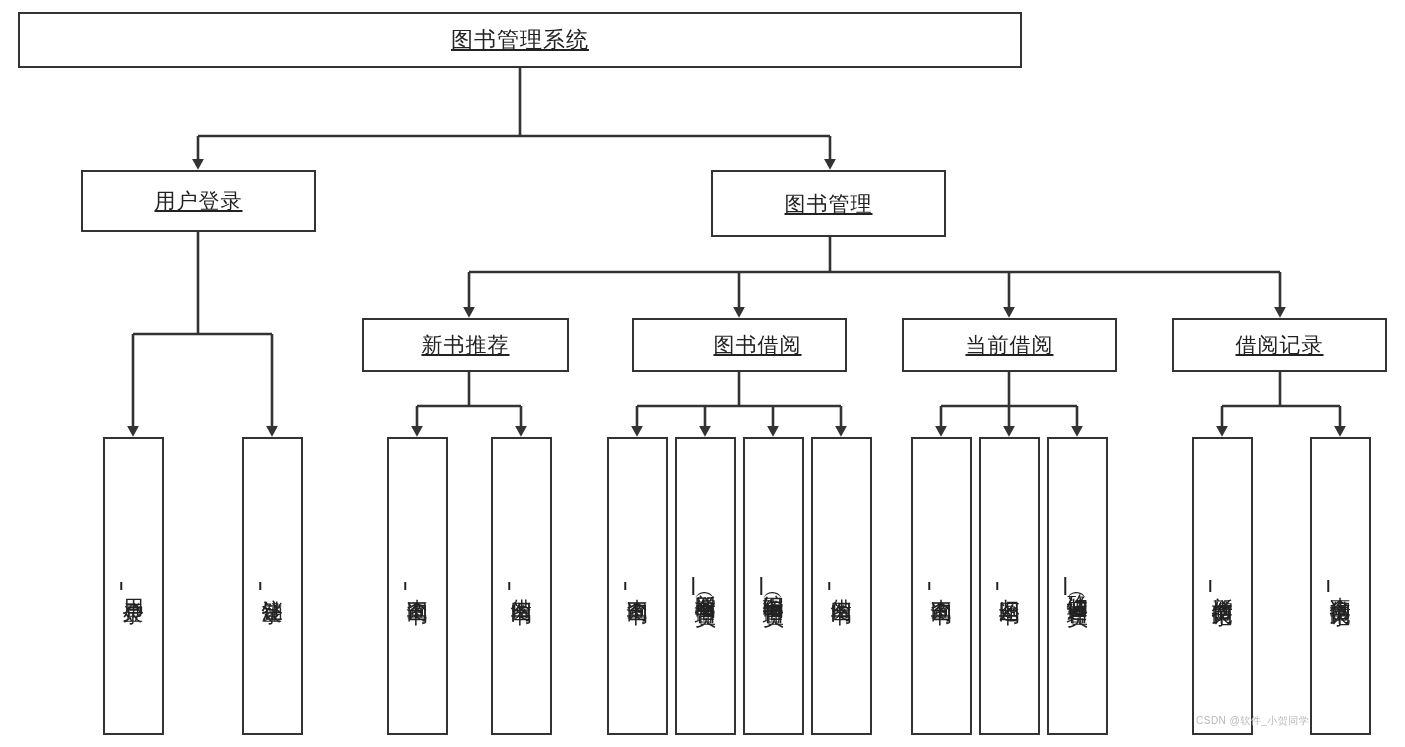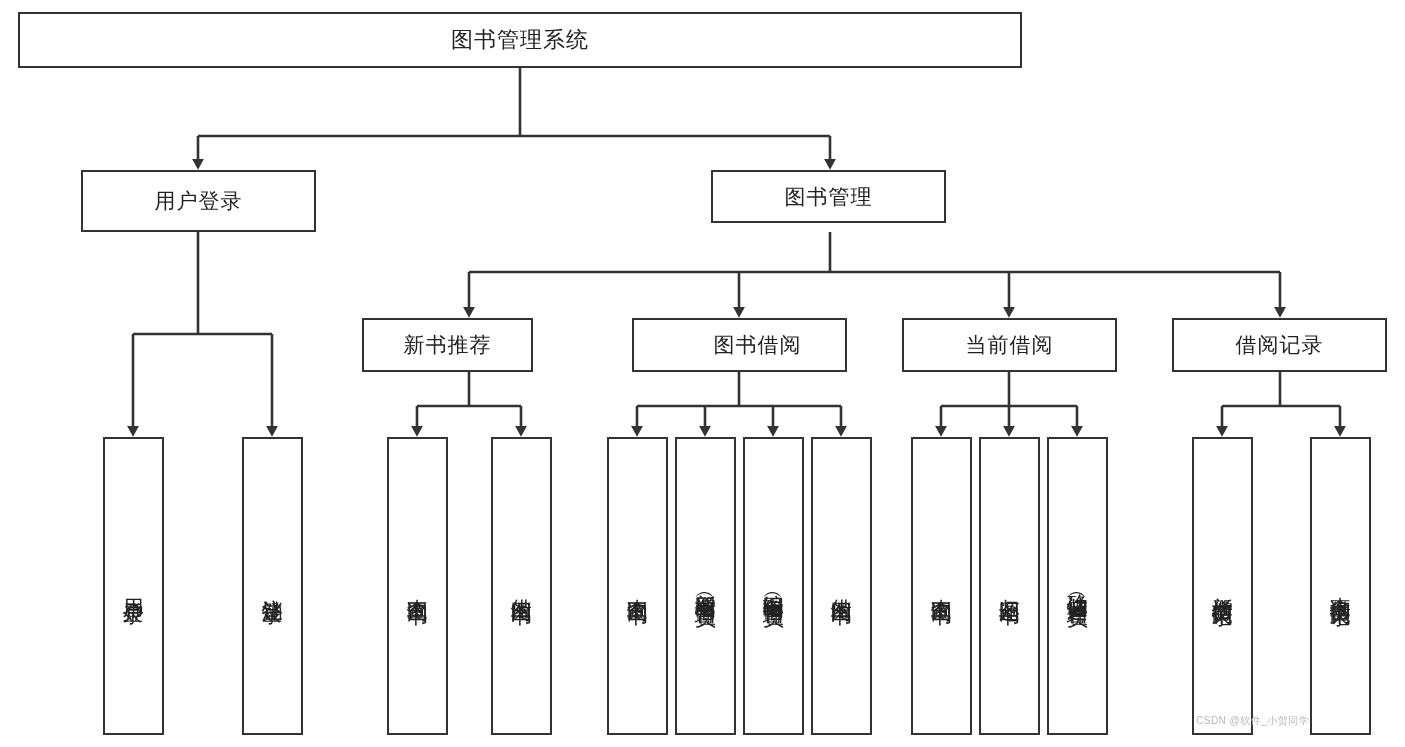--- a/index.html
+++ b/index.html
@@ -8,20 +8,21 @@
     font-family:"Liberation Sans","DejaVu Sans",sans-serif;
     overflow:hidden;position:relative;
   }
   #stage{position:absolute;left:0;top:0;width:1405px;height:747px;}
   #edges{position:absolute;left:0;top:0;width:1405px;height:747px;}
   .node{
     position:absolute;box-sizing:border-box;
     border:2.5px solid #333333;background:#ffffff;
     display:flex;align-items:center;justify-content:center;
     color:#222222;
+    text-decoration:underline;
   }
   .node.h{font-size:21px;letter-spacing:1px;}
   .node.v{
     writing-mode:vertical-rl;text-orientation:upright;
     font-size:21px;line-height:1.12;letter-spacing:2px;
     padding:6px 0;white-space:pre-line;
   }
   .node.root{font-size:22px;}
   #watermark{
     position:absolute;left:1196px;top:714px;
@@ -80,23 +81,23 @@
       <path d="M1280,372 L1280,406"></path>
       <path d="M1222,406 L1340,406"></path>
       <path d="M1222,406 L1222,427" marker-end="url(#ah)"></path>
       <path d="M1340,406 L1340,427" marker-end="url(#ah)"></path>
     </g>
   </svg>
 
   <div class="node h root" style="left:18px;top:12px;width:1004px;height:56px;">图书管理系统</div>
 
   <div class="node h" style="left:81px;top:170px;width:235px;height:62px;">用户登录</div>
-  <div class="node h" style="left:711px;top:170px;width:235px;height:53px;">图书管理</div>
+  <div class="node h" style="left:711px;top:170px;width:235px;height:67px;">图书管理</div>
 
-  <div class="node h" style="left:362px;top:318px;width:171px;height:54px;">新书推荐</div>
+  <div class="node h" style="left:362px;top:318px;width:207px;height:54px;">新书推荐</div>
   <div class="node h" style="left:632px;top:318px;width:215px;height:54px;padding-left:36px;">图书借阅</div>
   <div class="node h" style="left:1172px;top:318px;width:215px;height:54px;">借阅记录</div>
   <div class="node h" style="left:902px;top:318px;width:215px;height:54px;">当前借阅</div>
 
   <div class="node v" style="left:103px;top:437px;width:61px;height:298px;">用户登录</div>
   <div class="node v" style="left:242px;top:437px;width:61px;height:298px;">注销登录</div>
 
   <div class="node v" style="left:387px;top:437px;width:61px;height:298px;">查询图书</div>
   <div class="node v" style="left:491px;top:437px;width:61px;height:298px;">借阅图书</div>
 

